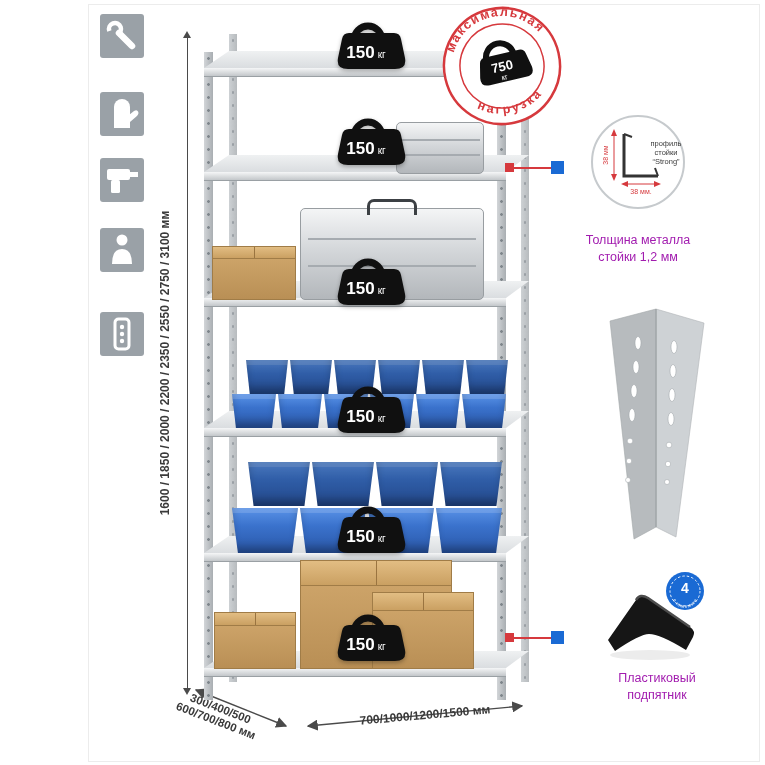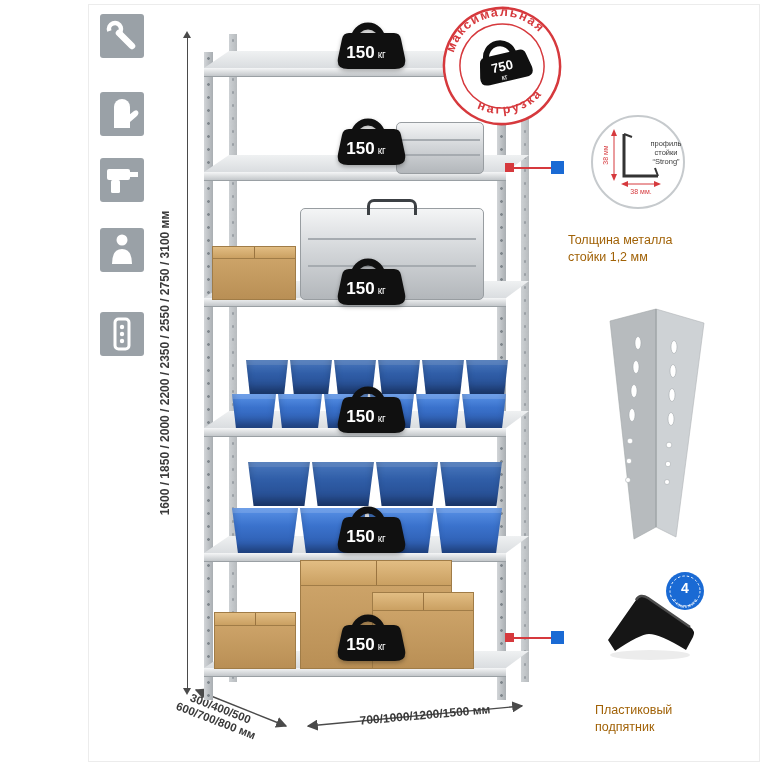--- a/index.html
+++ b/index.html
@@ -57,21 +57,21 @@
 
   
   .stamp { position:absolute; left:440px; top:4px; width:124px; height:124px; z-index:7; transform:rotate(-13deg); }
   .stamp-arc { fill:#d6393d; font-weight:bold; font-size:12.5px; letter-spacing:1.5px; }
 
   
   .sq-red { position:absolute; width:9px; height:9px; background:#d6393d; z-index:8; }
   .sq-blue { position:absolute; width:13px; height:13px; background:#1a6ad4; z-index:8; }
   .conn { position:absolute; height:1.5px; background:#d6393d; z-index:8; }
 
-  .callout-caption { position:absolute; text-align:left; font-size:12.5px; color:#a16207; line-height:1.35; }
+  .callout-caption { position:absolute; text-align:center; font-size:12.5px; color:#a21caf; line-height:1.35; }
   svg text { font-family:"Liberation Sans","DejaVu Sans",sans-serif; }
 </style>
 </head>
 <body>
 
 <div id="page">
   <div class="frame"></div>
 
   <div class="icon-box" style="top:14px">
     <svg width="44" height="44" viewBox="0 0 44 44">
@@ -299,21 +299,21 @@
     <svg viewBox="0 0 42 42" width="42" height="42">
       <circle cx="21" cy="21" r="19" fill="#1a6ad4"></circle>
       <circle cx="21" cy="21" r="15" fill="none" stroke="#fff" stroke-width="0.9" stroke-dasharray="2.5 2"></circle>
       <defs>
           <path id="badgeArc" d="M8 25 A13 13 0 0 0 34 25"></path>
         </defs>
       <text x="21" y="23" text-anchor="middle" font-size="14" font-weight="bold" fill="#fff">4</text>
       <text fill="#fff" font-size="4.6" letter-spacing="0.4"><textPath href="#badgeArc" startOffset="50%" text-anchor="middle">в комплекте</textPath></text>
     </svg>
   </div>
-  <div class="callout-caption" style="left:595px; top:702px; width:124px">Пластиковый подпятник</div>
+  <div class="callout-caption" style="left:595px; top:670px; width:124px">Пластиковый подпятник</div>
 
   <svg style="position:absolute; left:150px; top:682px" width="430" height="80" viewBox="0 0 430 80">
     <defs>
       <marker id="mE" markerWidth="8" markerHeight="8" refX="7" refY="4" orient="auto">
           <path d="M0 0 L8 4 L0 8 z" fill="#4a4a4a"></path>
         </marker>
       <marker id="mS" markerWidth="8" markerHeight="8" refX="1" refY="4" orient="auto">
           <path d="M8 0 L0 4 L8 8 z" fill="#4a4a4a"></path>
         </marker>
     </defs>

